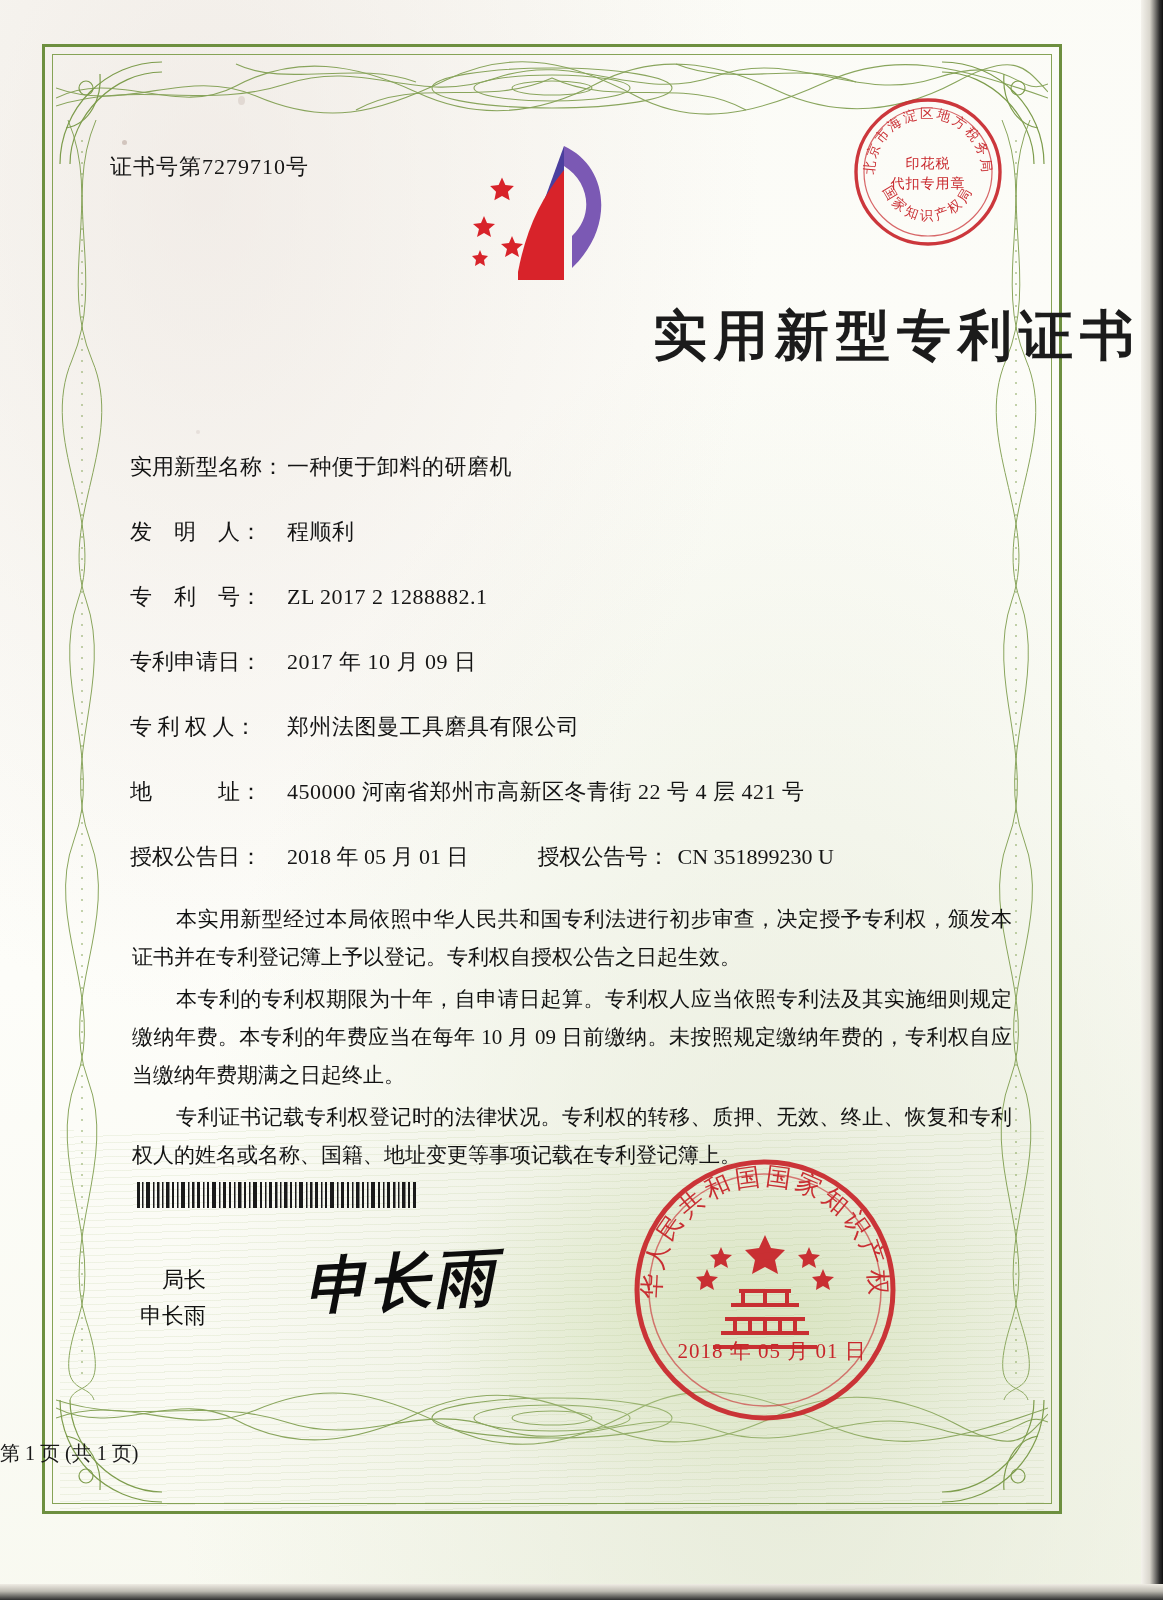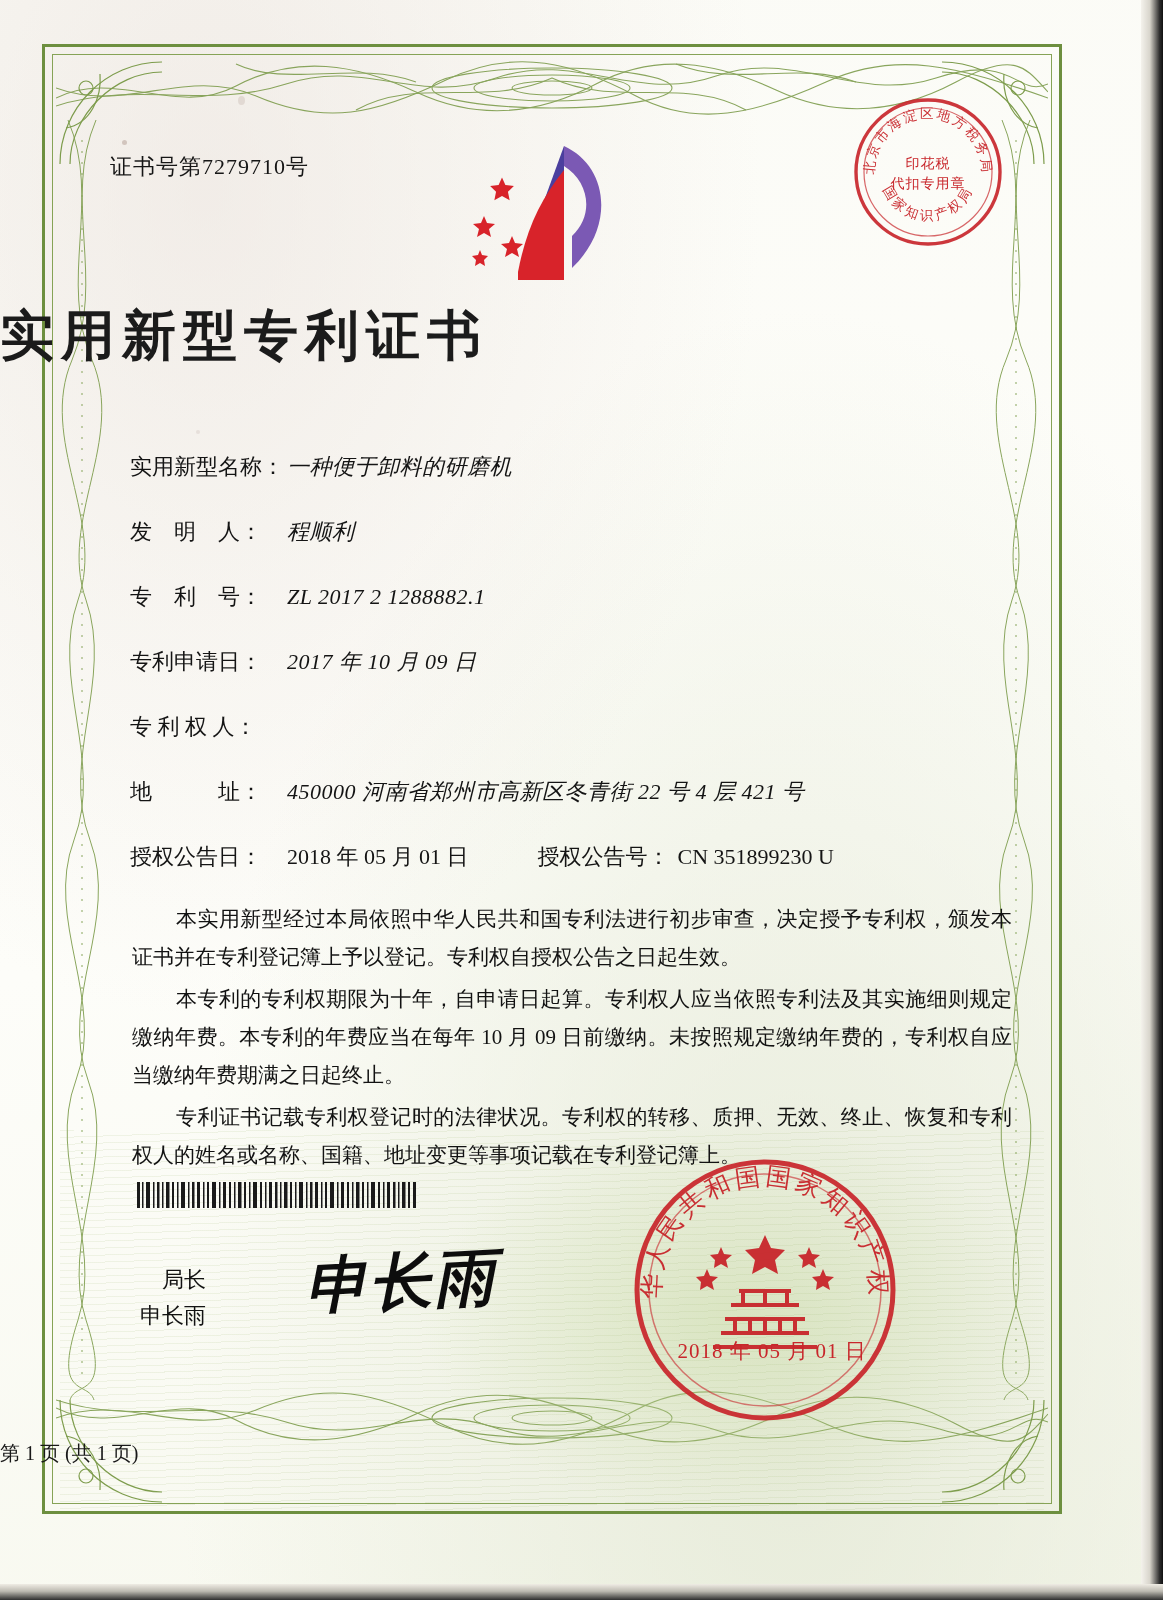--- a/index.html
+++ b/index.html
@@ -119,21 +119,21 @@
     color: #c8262b;
     letter-spacing: 1px;
     font-family: "Liberation Serif", serif;
   }
 
   
   .doc-title {
     position: absolute;
     left: 0; top: 300px;
     width: 1141px;
-    text-align: left;
+    text-align: right;
     font-size: 54px;
     letter-spacing: 7px;
     font-weight: bold;
     color: #1b1b1b;
     font-family: "DejaVu Sans", sans-serif;
   }
   .cert-no {
     position: absolute;
     left: 110px; top: 152px;
     font-size: 22px;
@@ -158,21 +158,20 @@
   }
   .flabel {
     width: 150px;
     flex: 0 0 150px;
     letter-spacing: 0px;
     white-space: pre;
   }
   .fvalue {
     flex: 1 1 auto;
     letter-spacing: .5px;
-    font-style: italic;
   }
   .frow.pair { margin-bottom: 10px; }
   .pair-right {
     margin-left: 62px;
     display: flex;
     align-items: baseline;
   }
   .pair-right .flabel { width: 140px; flex: 0 0 140px; }
 
   
@@ -382,20 +381,21 @@
     <div class="frow">
       <div class="flabel">专　利　号：</div>
       <div class="fvalue">ZL 2017 2 1288882.1</div>
     </div>
     <div class="frow">
       <div class="flabel">专利申请日：</div>
       <div class="fvalue">2017 年 10 月 09 日</div>
     </div>
     <div class="frow">
       <div class="flabel">专 利 权 人：</div>
+      <div class="fvalue">郑州法图曼工具磨具有限公司</div>
     </div>
     <div class="frow">
       <div class="flabel">地　　　址：</div>
       <div class="fvalue">450000 河南省郑州市高新区冬青街 22 号 4 层 421 号</div>
     </div>
     <div class="frow pair">
       <div class="flabel">授权公告日：</div>
       <div>2018 年 05 月 01 日</div>
       <div class="pair-right">
         <div class="flabel">授权公告号：</div>

